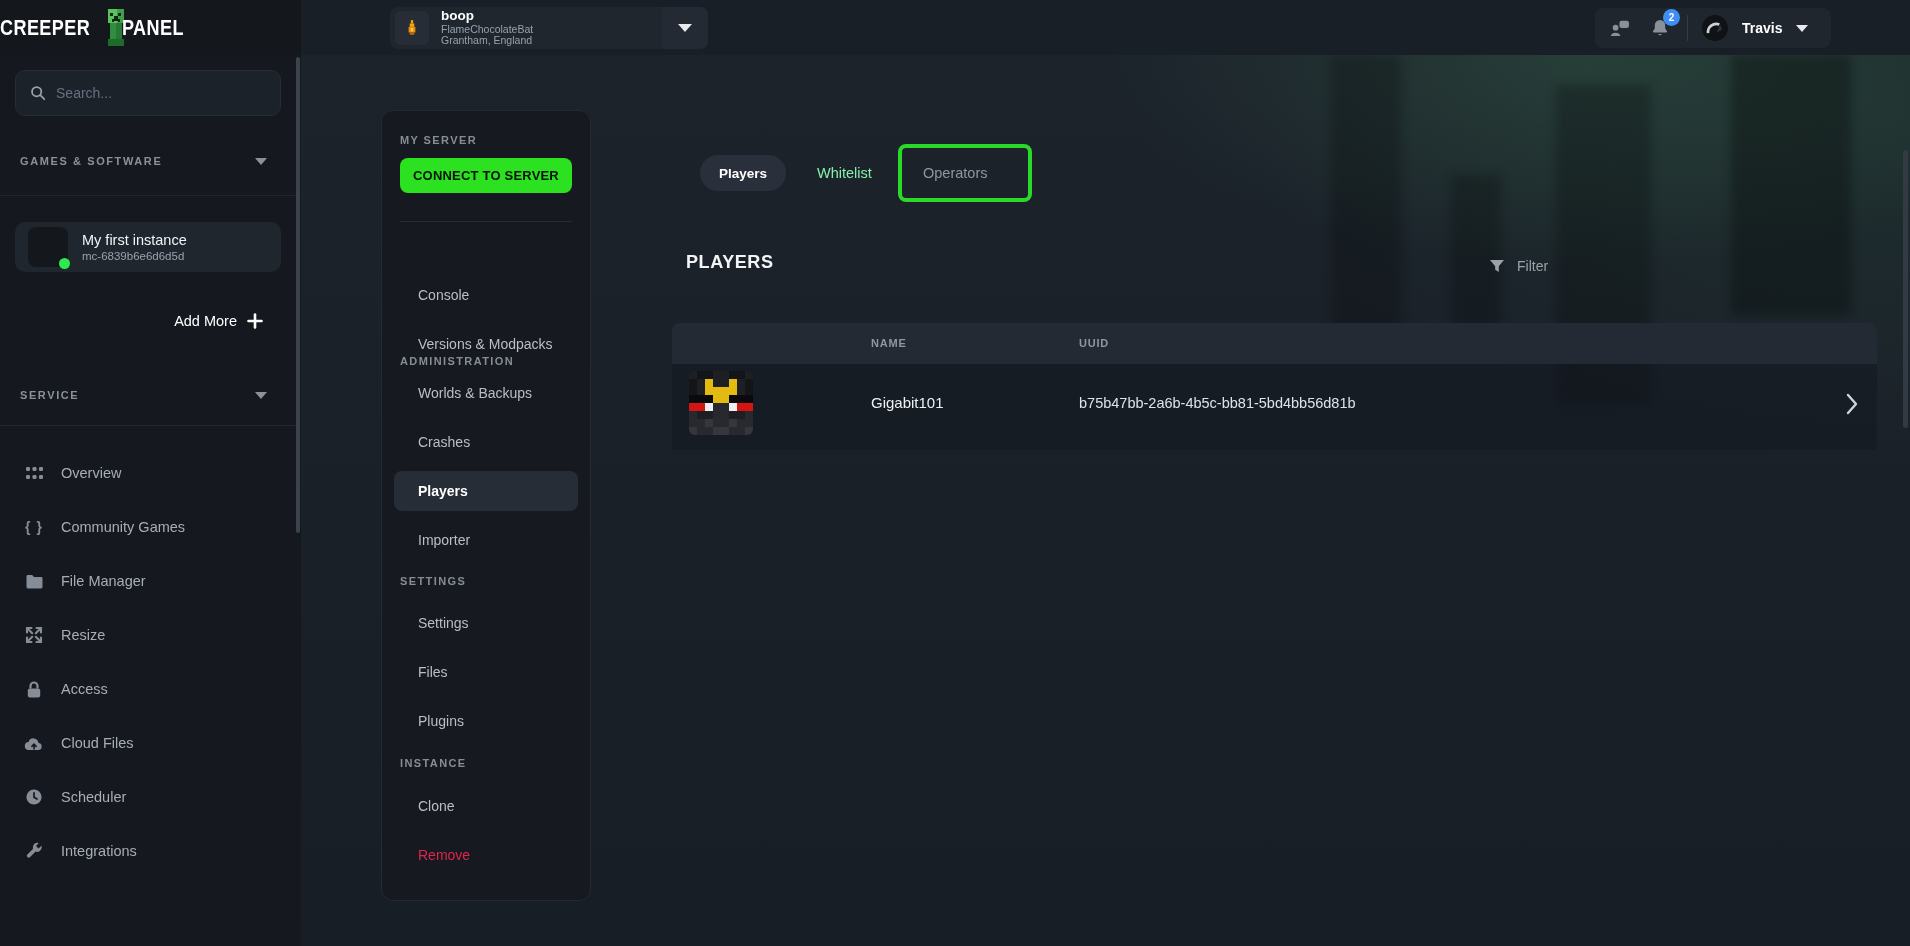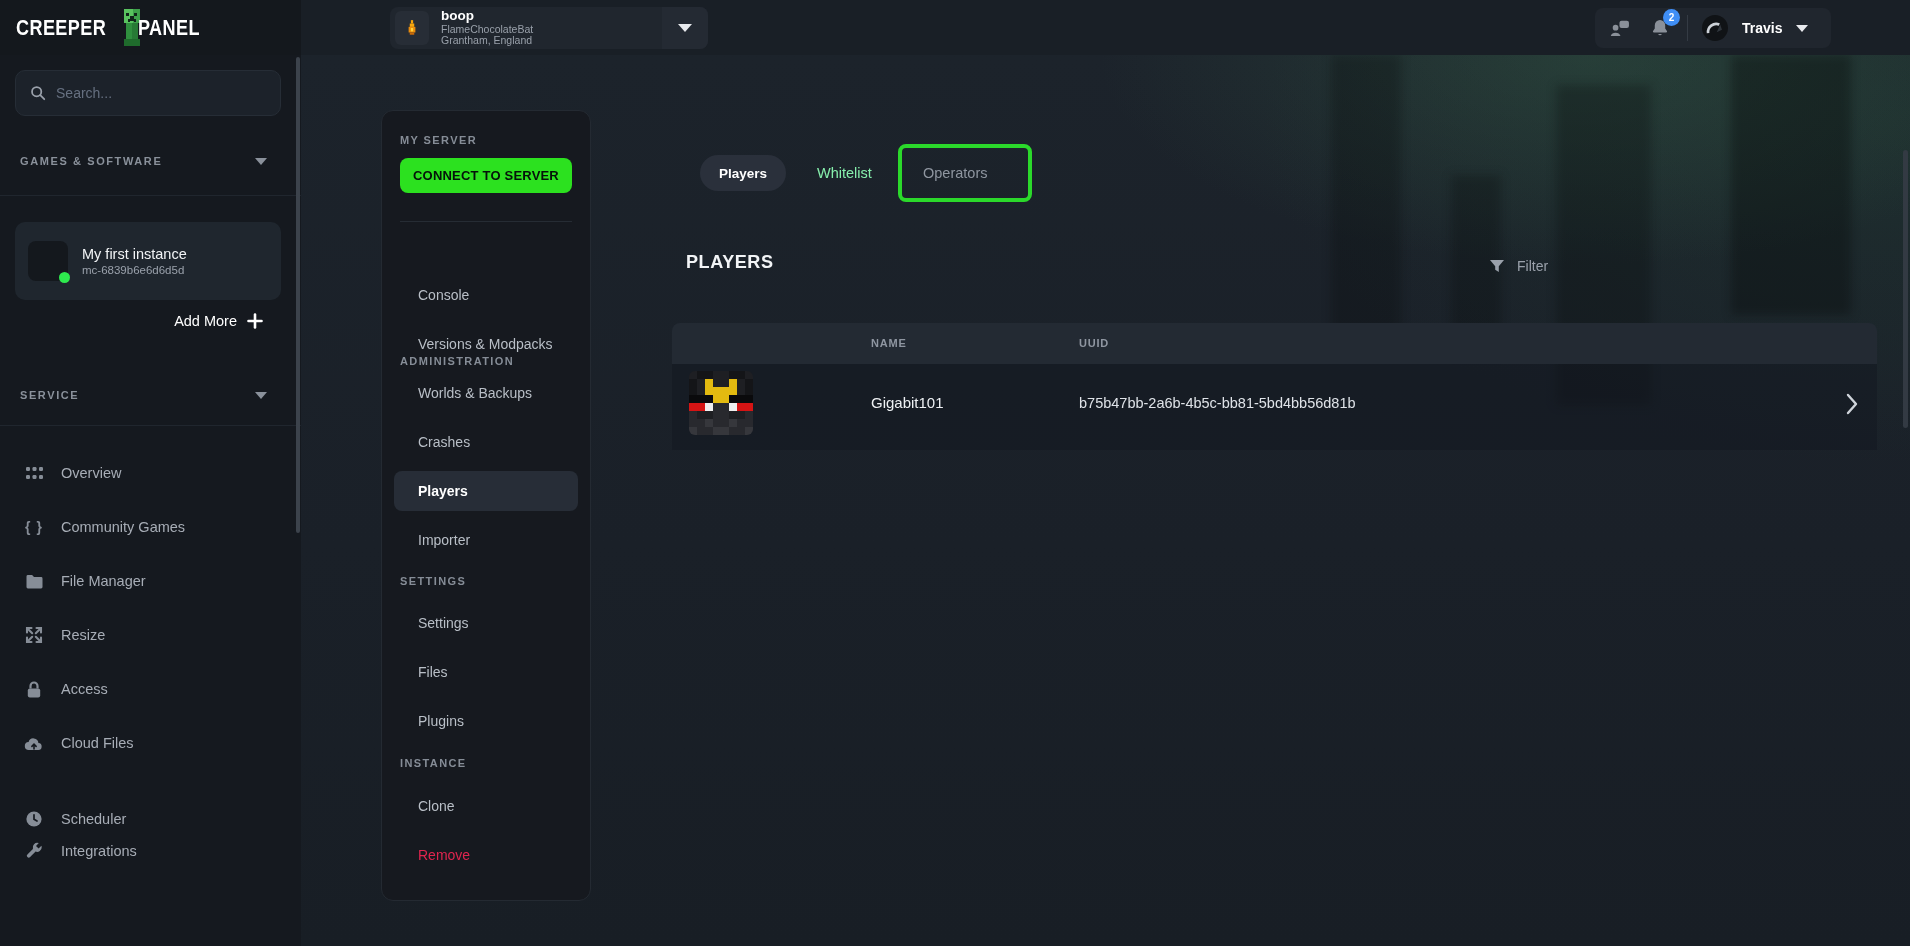--- a/index.html
+++ b/index.html
@@ -6,21 +6,21 @@
     --accent:#2ce11f; --annot:#2bd92b; --danger:#e0254f; --badge:#3f8ef5; --online:#2ee94e;
     --txt:#eef1f4; --muted:#9aa1ab; --muted2:#868d97; --panel:#16191f; --side:#15191f;
   }
   *{box-sizing:border-box;margin:0;padding:0;}
   html,body{background:#0e1114;}
   body{font-family:"Liberation Sans",sans-serif;}
   .stage{position:relative;width:1910px;height:946px;background:#14181d;overflow:hidden;}
 
   
   .topbar{position:absolute;left:0;top:0;width:1910px;height:55px;background:#191f26;}
-  .topbar-left{position:absolute;left:0;top:0;width:301px;height:55px;background:#14181d;display:flex;align-items:center;padding-left:16px;}
+  .topbar-left{position:absolute;left:0;top:0;width:301px;height:55px;background:#14181d;display:flex;align-items:center;}
   .logo{display:flex;align-items:center;color:#fff;font-weight:700;font-size:22px;letter-spacing:.5px;}
   .logo .word{transform:scaleX(.82);transform-origin:left center;display:inline-block;}
   .logo .word2{transform:scaleX(.82);transform-origin:left center;display:inline-block;margin-left:-6px;}
   .logo svg{margin:0 -3px 0 -9px;}
 
   .server-selector{position:absolute;left:390px;top:7px;width:318px;height:42px;background:#20262e;border-radius:8px;display:flex;align-items:center;cursor:pointer;}
   .server-thumb{width:34px;height:34px;margin-left:5px;border-radius:6px;background:#272d36;display:flex;align-items:center;justify-content:center;}
   .server-texts{margin-left:12px;line-height:1.1;}
   .server-name{color:#fff;font-size:13.5px;font-weight:700;}
   .server-sub{color:#99a0aa;font-size:10.5px;}
@@ -35,21 +35,21 @@
   .caret-sm{width:0;height:0;border-left:6px solid transparent;border-right:6px solid transparent;border-top:7px solid #e8eaee;}
 
   
   .sidebar{position:absolute;left:0;top:55px;width:301px;height:891px;background:var(--side);}
   .search{position:absolute;left:15px;top:15px;width:266px;height:46px;background:#1c222a;border:1px solid #262d36;border-radius:10px;display:flex;align-items:center;padding:0 14px;gap:10px;}
   .search input{background:transparent;border:0;outline:none;color:#cfd4da;font-size:14px;width:100%;font-family:"Liberation Sans",sans-serif;}
   .search input::placeholder{color:#667080;}
   .side-header{position:absolute;left:20px;right:34px;display:flex;align-items:center;justify-content:space-between;color:#8a919b;font-size:11px;font-weight:700;letter-spacing:1.6px;}
   .side-header .caret-g{width:0;height:0;border-left:6px solid transparent;border-right:6px solid transparent;border-top:7px solid #8a919b;}
   .h-div{position:absolute;left:0;width:100%;height:1px;background:#20262e;}
-  .instance-card{position:absolute;left:15px;top:167px;width:266px;height:78px;background:#1f262e;border-radius:10px;display:flex;align-items:center;cursor:pointer;}
+  .instance-card{position:absolute;left:15px;top:167px;width:266px;height:50px;background:#1f262e;border-radius:10px;display:flex;align-items:center;cursor:pointer;}
   .inst-thumb{position:relative;width:40px;height:40px;margin-left:13px;background:#14181d;border-radius:8px;}
   .inst-dot{position:absolute;left:31px;top:31px;width:11px;height:11px;border-radius:50%;background:var(--online);}
   .inst-texts{margin-left:14px;}
   .inst-title{color:#f2f4f6;font-size:14.5px;}
   .inst-sub{color:#9aa1ab;font-size:11.5px;margin-top:2px;}
   .add-more{position:absolute;right:38px;top:258px;display:flex;align-items:center;gap:10px;color:#fff;font-size:14.5px;cursor:pointer;}
   .nav-item{position:absolute;left:0;width:100%;height:54px;display:flex;align-items:center;padding-left:24px;gap:17px;color:#a7adb6;font-size:14.5px;cursor:pointer;}
   .nav-item .nicon{width:20px;display:flex;justify-content:center;}
   .braces{color:#868d97;font-weight:700;font-size:14px;letter-spacing:1px;}
   .sb-thumb{position:absolute;right:1px;top:2px;width:4px;height:476px;background:#3c434c;border-radius:2px;}
@@ -267,21 +267,21 @@
     <div class="nav-item" style="top:661px;">
       <span class="nicon">
         <svg width="20" height="15" viewBox="0 0 20 15">
           <path d="M5 14 a4 4 0 0 1 -.4 -8 a5 5 0 0 1 9.8 1.1 a3.3 3.3 0 0 1 -.4 6.9 z" fill="#868d97"></path>
           <path d="M10 13 V8.6 M7.9 10.4 L10 8.2 l2.1 2.2" stroke="#15191f" stroke-width="1.6" fill="none" stroke-linecap="round"></path>
         </svg>
       </span>
       <span>Cloud Files</span>
     </div>
 
-    <div class="nav-item" style="top:737px;">
+    <div class="nav-item" style="top:715px;">
       <span class="nicon">
         <svg width="18" height="18" viewBox="0 0 18 18">
           <circle cx="9" cy="9" r="7.6" fill="#868d97"></circle>
           <path d="M9 4.8 v4.4 l3 1.8" stroke="#15191f" stroke-width="1.7" fill="none" stroke-linecap="round"></path>
         </svg>
       </span>
       <span>Scheduler</span>
     </div>
 
     <div class="nav-item" style="top:769px;text-align:center;">

